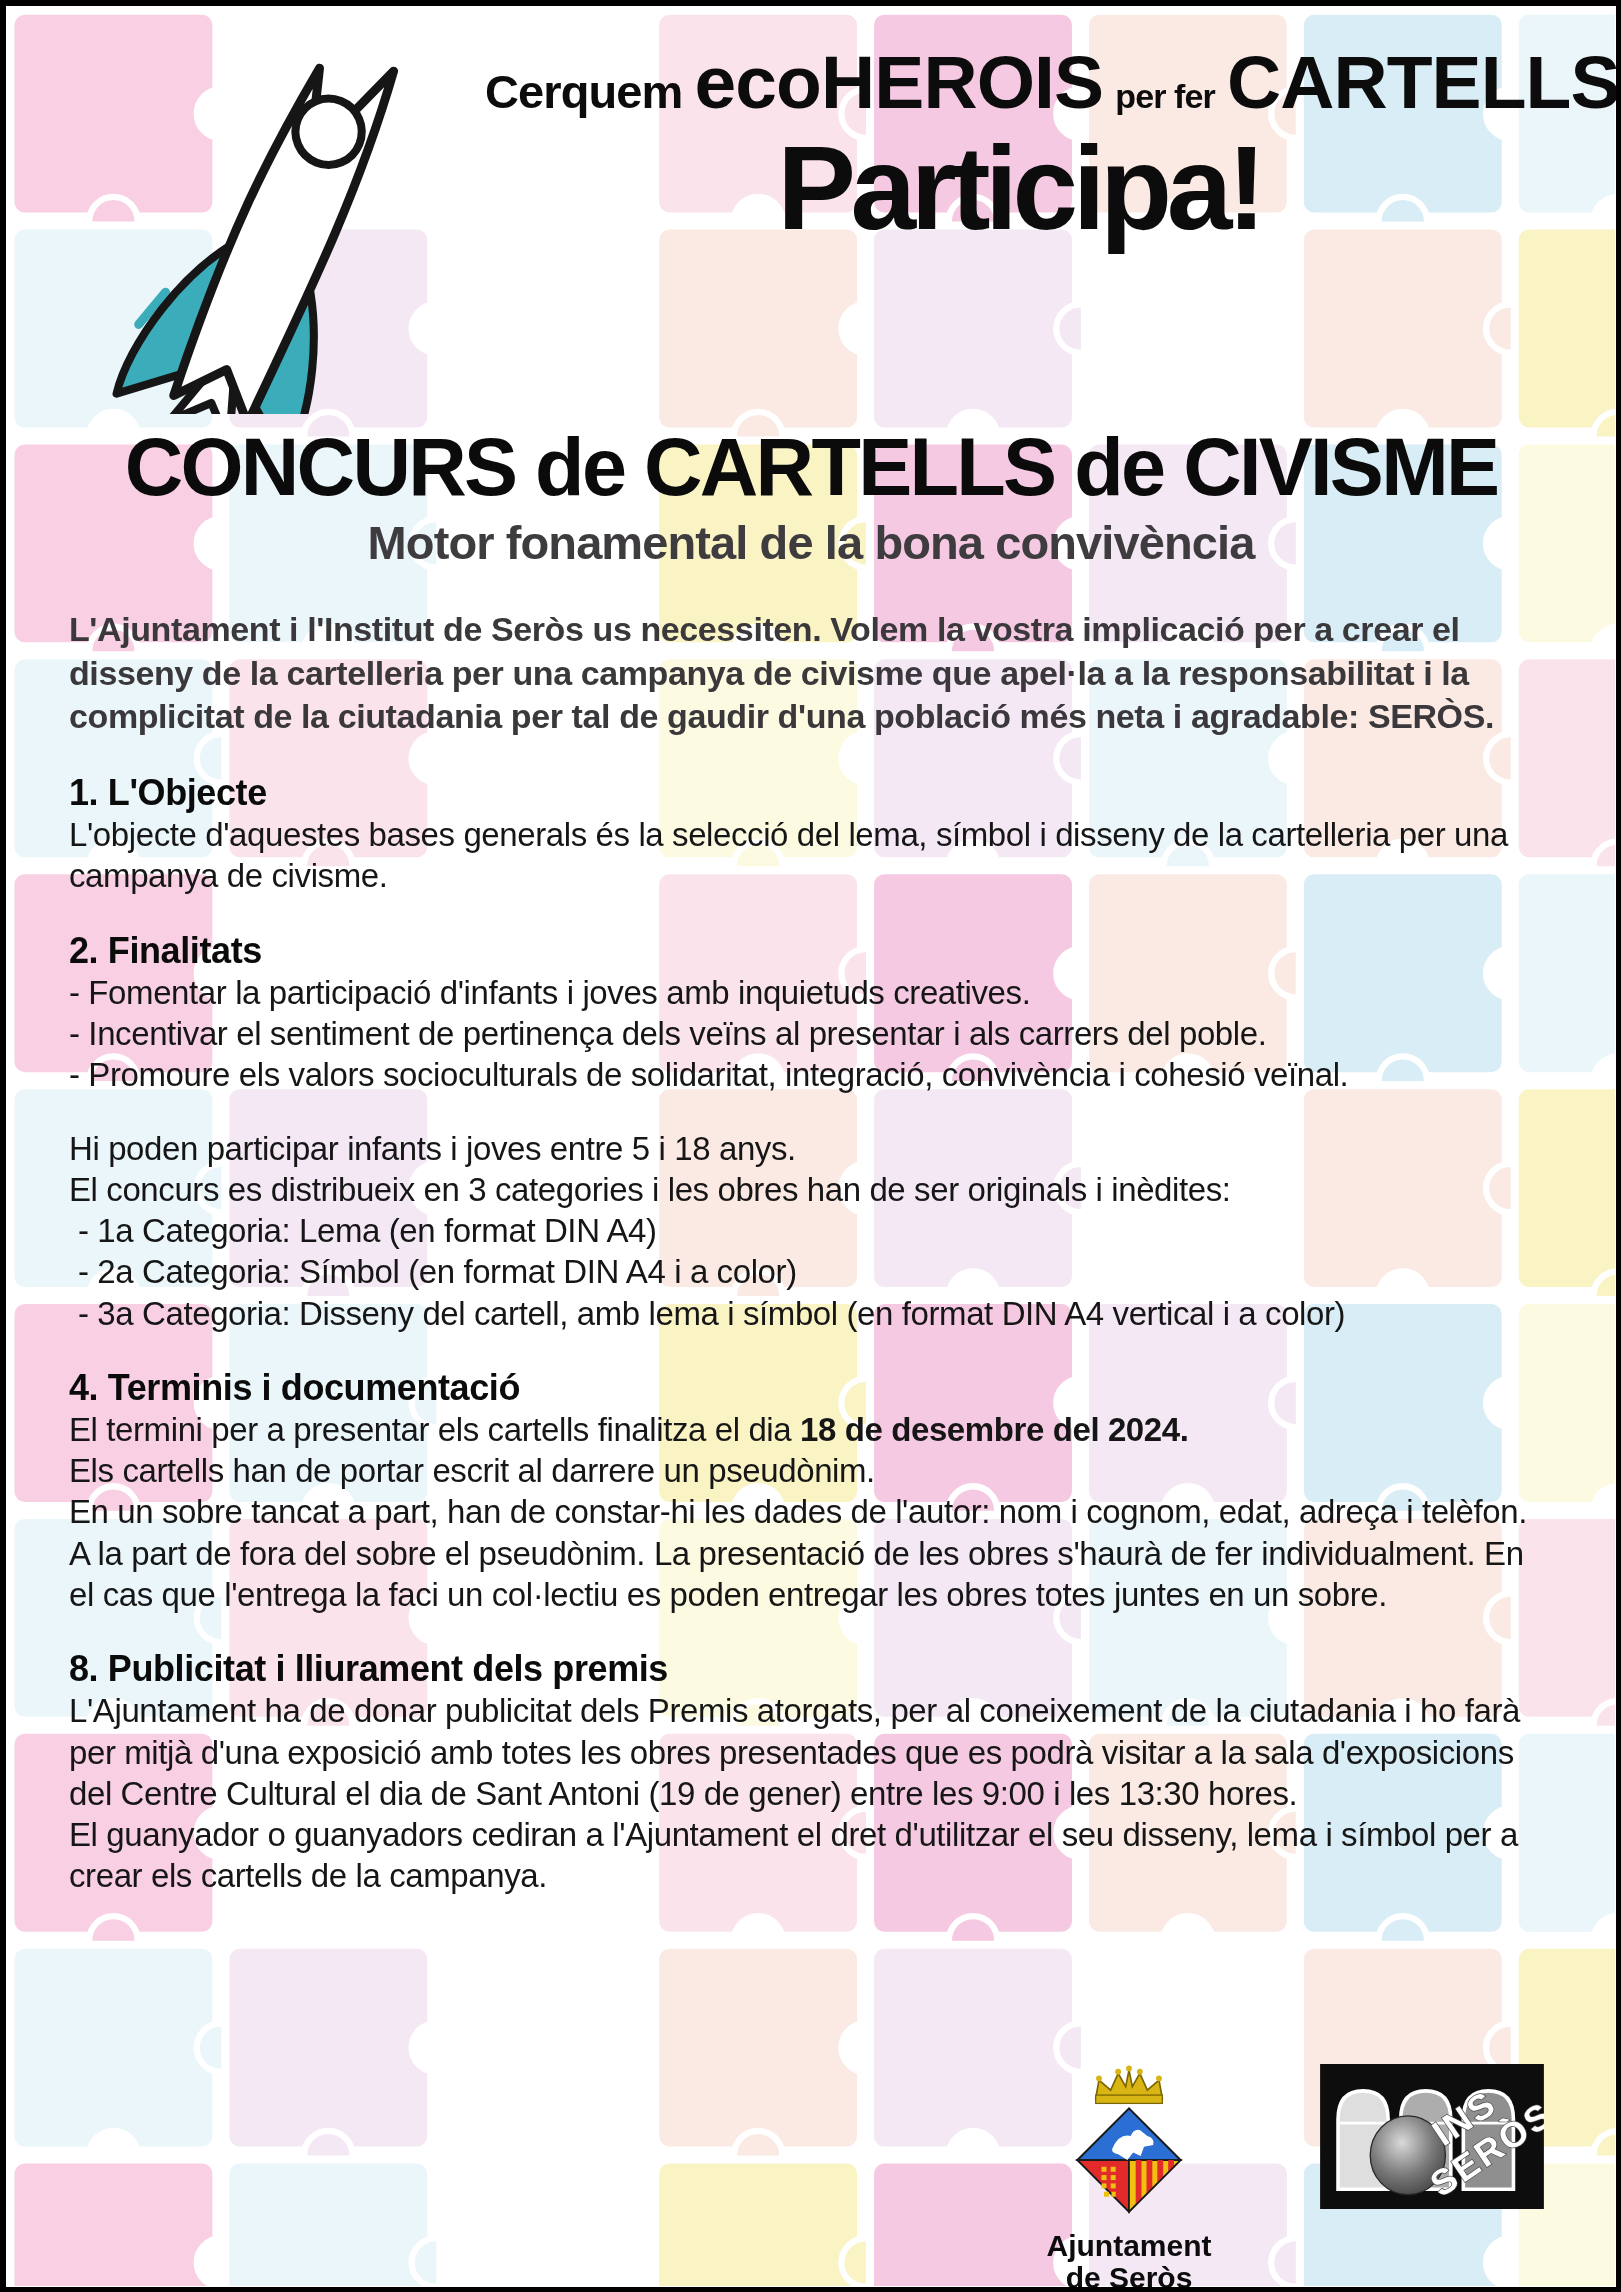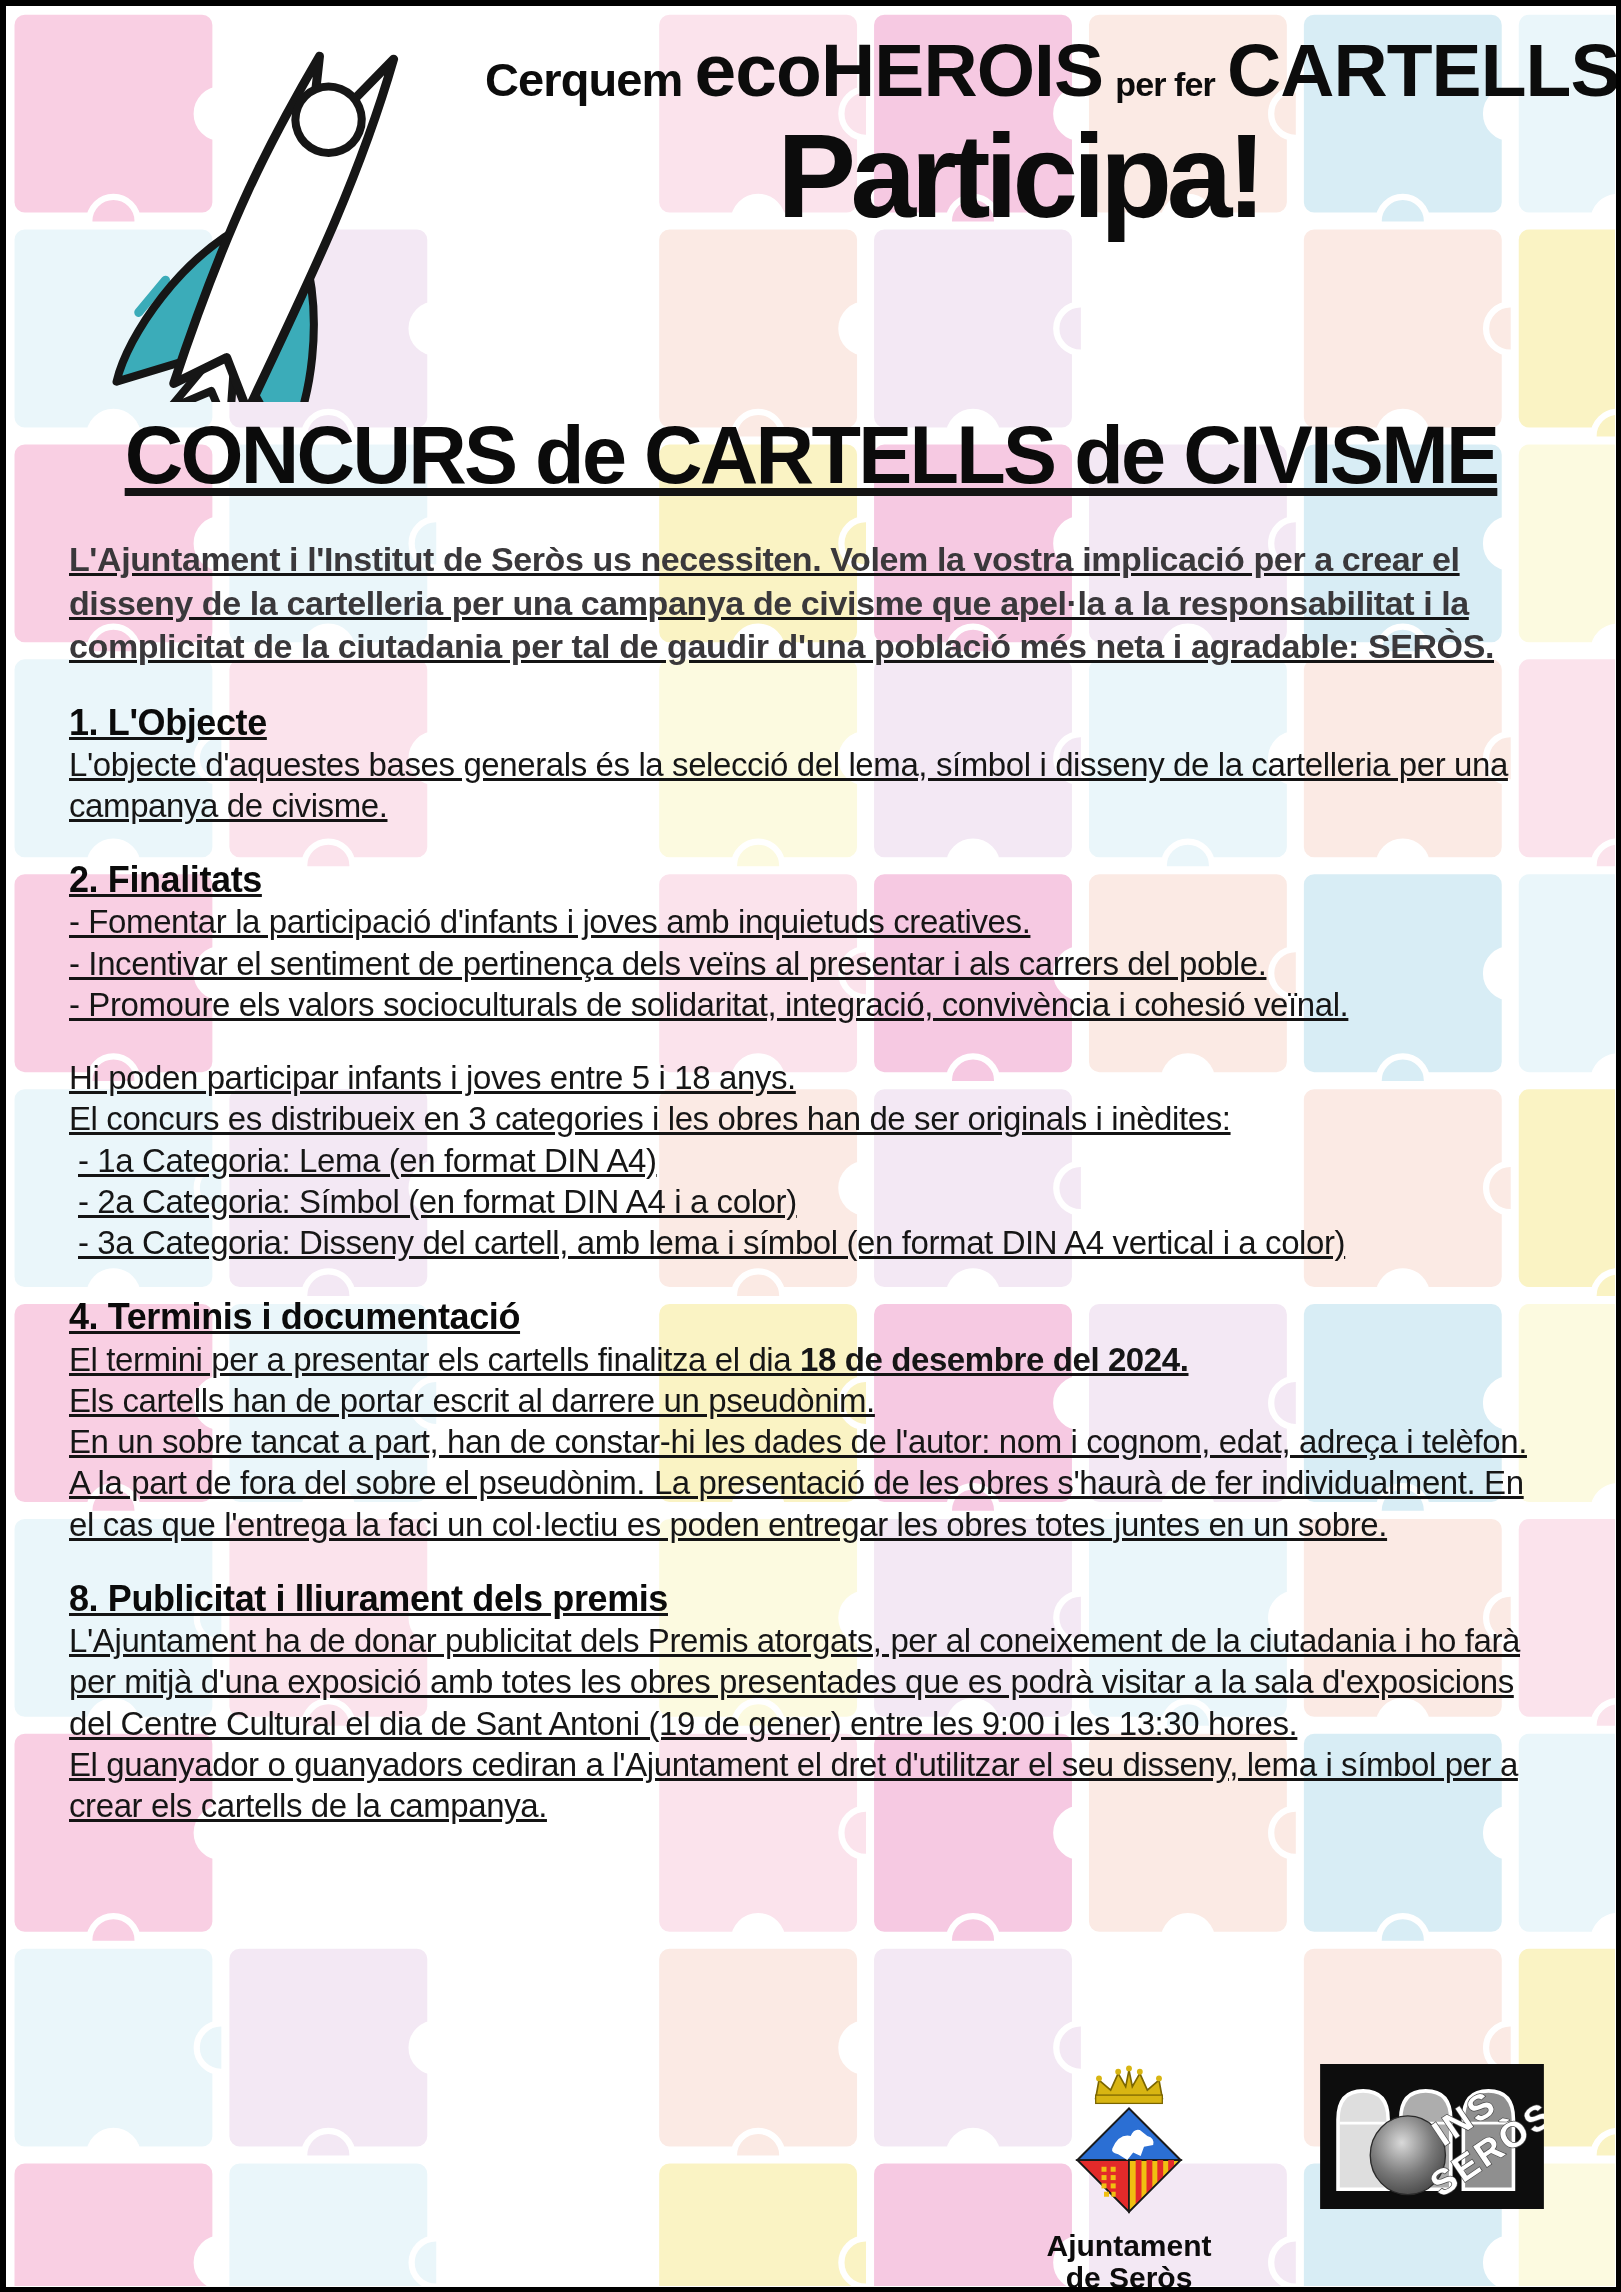--- a/index.html
+++ b/index.html
@@ -7,21 +7,21 @@
     position:relative;
     width:1622px;height:2293px;
     box-sizing:border-box;
     border:6.3px solid #000;
     background:#ffffff;
     overflow:hidden;
     font-family:"Liberation Sans", sans-serif;
     color:#141414;
   }
   #bg-puzzle{position:absolute;left:0;top:0;z-index:0;}
-  .content{position:relative;z-index:1;width:100%;height:100%;box-sizing:border-box;padding:4px 63px;text-decoration:underline;}
+  .content{position:relative;z-index:1;width:100%;height:100%;box-sizing:border-box;padding:16px 63px;}
   
   .header{position:relative;height:399px;}
   .rocket{position:absolute;left:16px;top:7.2px;}
   .headline{position:absolute;left:416px;right:0;top:23px;text-align:center;color:#0c0c0c;font-weight:bold;line-height:1;}
   .h-line{white-space:nowrap;letter-spacing:-0.9px;}
   .h-line + .h-line{margin-top:12.5px;}
   .sz-md{font-size:47px;}
   .sz-xl{font-size:75px;}
   .sz-sm{font-size:34px;}
   .sz-lg{font-size:68px;}
@@ -322,20 +322,21 @@
           <span class="sz-md">Cerquem</span><span class="gap"></span>
           <span class="sz-xl">ecoHEROIS</span><span class="gap"></span>
           <span class="sz-sm">per fer</span><span class="gap"></span>
           <span class="sz-xl">CARTELLS</span>
         </div>
         <div class="cta">Participa!</div>
       </div>
     </div>
 
     <h1 class="title">CONCURS de CARTELLS de CIVISME</h1>
+    <h2 class="subtitle">Motor fonamental de la bona convivència</h2>
 
     <p class="intro">L'Ajuntament i l'Institut de Seròs us necessiten. Volem la vostra implicació per a crear el disseny de la cartelleria per una campanya de civisme que apel·la a la responsabilitat i la complicitat de la ciutadania per tal de gaudir d'una població més neta i agradable: SERÒS.</p>
 
     <div class="section">
       <h3>1. L'Objecte</h3>
       <div class="line">L'objecte d'aquestes bases generals és la selecció del lema, símbol i disseny de la cartelleria per una campanya de civisme.</div>
     </div>
 
     <div class="section">
       <h3>2. Finalitats</h3>

